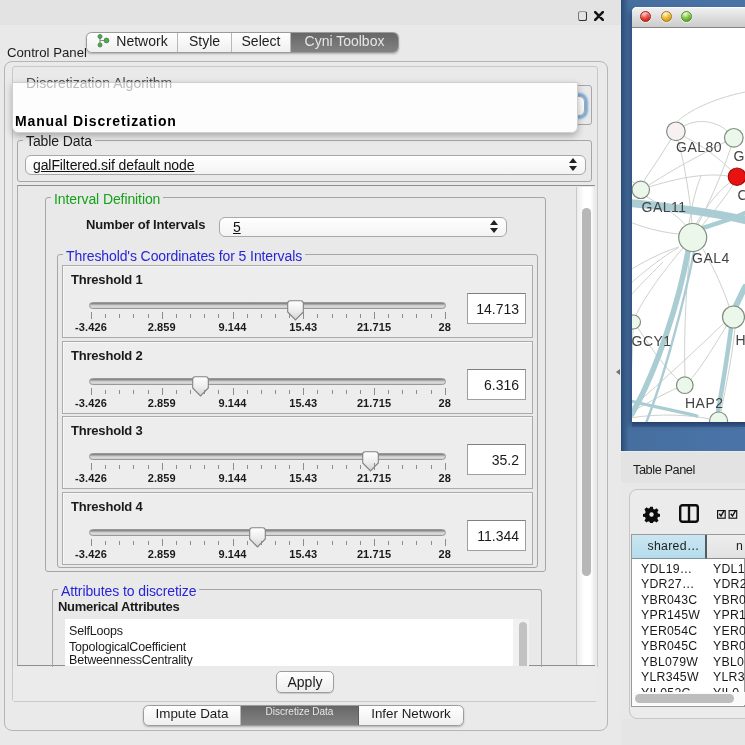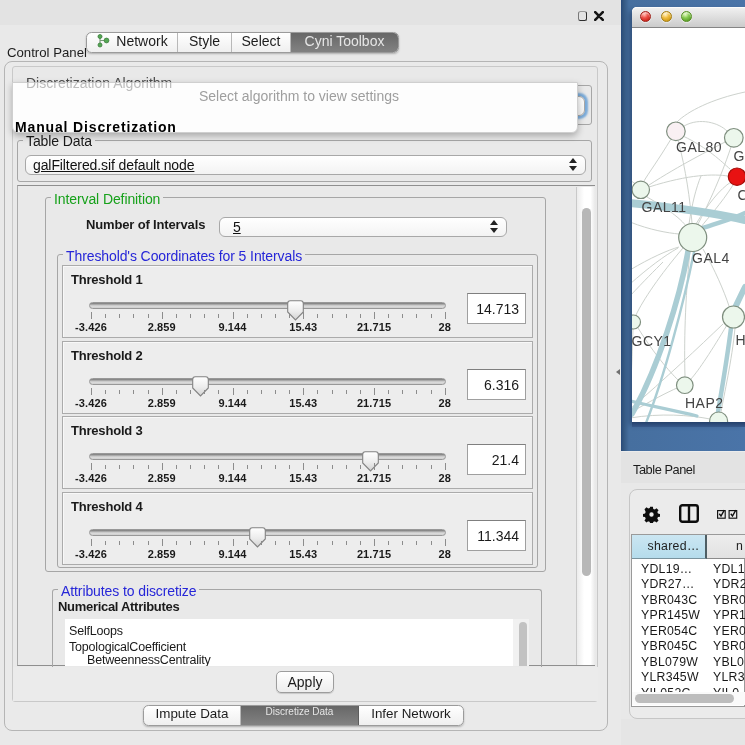--- a/index.html
+++ b/index.html
@@ -23,21 +23,21 @@
 .tgroup .tt { position:absolute; top:-7.5px; left:5px; background:#e9e9e9; padding:0 3px; font-size:14px; letter-spacing:-0.1px; }
 
 .combo { position:absolute; background:linear-gradient(#ffffff,#f3f3f3); border:1px solid #a8a8a8; border-radius:4px; font-size:14px; letter-spacing:-0.1px; color:#111; display:flex; align-items:center; padding-left:6px;text-decoration:underline; }
 .combo .arrows { position:absolute; right:8px; top:0; bottom:0; display:flex; flex-direction:column; justify-content:center; gap:2.5px; }
 .combo .arrows i { display:block; width:0; height:0; border-left:4px solid transparent; border-right:4px solid transparent; }
 .combo .arrows .up { border-bottom:5px solid #222; }
 .combo .arrows .dn { border-top:5px solid #222; }
 
 #popup { left:12px; top:82px; width:566px; height:51px; background:#fdfdfd; border:1px solid #cfcfcf; border-radius:0 0 6px 6px; box-shadow:0 3px 7px rgba(0,0,0,.28); z-index:30; }
 #popup .i1 { position:absolute; top:4.5px; width:100%; text-align:center; color:#9e9e9e; font-size:14px; letter-spacing:0; padding-left:8px; }
-#popup .i2 { position:absolute; top:36px; left:2px; font-weight:bold; font-size:14px; letter-spacing:0.85px; color:#000;text-align:center; }
+#popup .i2 { position:absolute; top:30px; left:2px; font-weight:bold; font-size:14px; letter-spacing:0.85px; color:#000;text-align:center; }
 #popup .i3 { position:absolute; top:33.5px; left:2px; font-size:14px; letter-spacing:0.75px; color:#000; }
 
 .tpanel { position:absolute; left:62px; width:471px; height:73px; border:1px solid #ababab; background:#ededed; box-shadow:inset 1px 1px 0 #f8f8f8; }
 .tpanel .lab { position:absolute; left:8px; top:6px; font-weight:bold; font-size:13px; letter-spacing:-0.2px; }
 .track { position:absolute; left:26px; top:36px; width:357px; height:7px; border-radius:3.5px; background:linear-gradient(#787878,#dcdcdc 60%,#cfcfcf); border:1px solid #989898; }
 .thumb { position:absolute; top:34px; width:17px; height:21px; }
 .ticks { position:absolute; left:28px; top:46px; width:354px; height:9px; }
 .ticks i { position:absolute; top:2px; width:1px; height:4px; background:#8c8c8c; }
 .ticks i.mj { top:0; height:7px; }
 .tlabels { position:absolute; left:28px; top:55px; width:354px; height:13px; font-size:11px; font-weight:bold; letter-spacing:0.1px; }
@@ -116,21 +116,20 @@
 
 <div class="tgroup" style="left:17px; top:139.5px; width:575px; height:42px;">
     <span class="tt">Table Data</span>
   </div>
 <div class="combo" style="left:25px; top:154.5px; width:561px; height:20px; border-radius:6px; padding-left:7px;">galFiltered.sif default node<span class="arrows">
       <i class="up"></i>
       <i class="dn"></i>
     </span></div>
 
 <div id="popup" class="abs">
-  <div class="i1">Select algorithm to view settings</div>
   <div class="i2">Manual Discretization</div>
 </div>
 
 <div class="abs" style="left:17px; top:185px; width:578px; height:481px; border:1px solid #ababab; border-top-color:#8f8f8f; border-right:none; border-bottom:1px solid #8f8f8f; overflow:hidden;"></div>
 
 <div class="tgroup" style="left:45px; top:197px; width:501px; height:375px;">
     <span class="tt" style="color:#16a11a;">Interval Definition</span>
   </div>
 <div class="abs" style="left:86px; top:217px; font-weight:bold; font-size:13px; letter-spacing:-0.15px;">Number of Intervals</div>
 <div class="combo" style="left:219px; top:216.5px; width:288px; height:20px; border-radius:6px; padding-left:13px;">5<span class="arrows">
@@ -286,21 +285,21 @@
         <i class="mj" style="left:353.7px"></i>
       </div>
     <div class="tlabels">
         <b style="left:0.0px">-3.426</b>
         <b style="left:70.7px">2.859</b>
         <b style="left:141.5px">9.144</b>
         <b style="left:212.2px">15.43</b>
         <b style="left:283.0px">21.715</b>
         <b style="left:353.7px">28</b>
       </div>
-    <div class="vbox">21.4</div>
+    <div class="vbox">35.2</div>
   </div>
     <div class="tpanel" style="top:491.5px">
     <div class="lab">Threshold 4</div>
     <div class="track"></div>
     <svg class="thumb" style="left:185.7px" width="17" height="21" viewBox="0 0 17 21">
         <defs>
           <linearGradient id="thg4" x1="0" y1="0" x2="0" y2="1">
             <stop offset="0" stop-color="#ffffff"></stop>
             <stop offset="0.55" stop-color="#ececec"></stop>
             <stop offset="1" stop-color="#d2d2d2"></stop>
@@ -348,21 +347,21 @@
   </div>
   </div>
 
 <div class="tgroup" style="left:52px; top:589px; width:490px; height:100px; border-bottom:none;">
     <span class="tt" style="color:#2626d8;">Attributes to discretize</span>
   </div>
 <div class="abs" style="left:58px; top:599px; font-weight:bold; font-size:13px; letter-spacing:-0.3px;">Numerical Attributes</div>
 <div id="attr-list" class="abs">
   <div class="row" style="top:4.5px;">SelfLoops</div>
   <div class="row" style="top:20.6px;">TopologicalCoefficient</div>
-  <div class="row" style="top:34px;margin-left:18px;">BetweennessCentrality</div>
+  <div class="row" style="top:34px;">BetweennessCentrality</div>
   <div id="attr-scroll">
       <i></i>
     </div>
 </div>
 
 <div class="abs" style="left:13px; top:667px; width:585px; height:34px; background:#ebebeb;"></div>
 
 <div id="vscroll" class="abs">
     <i></i>
   </div>

